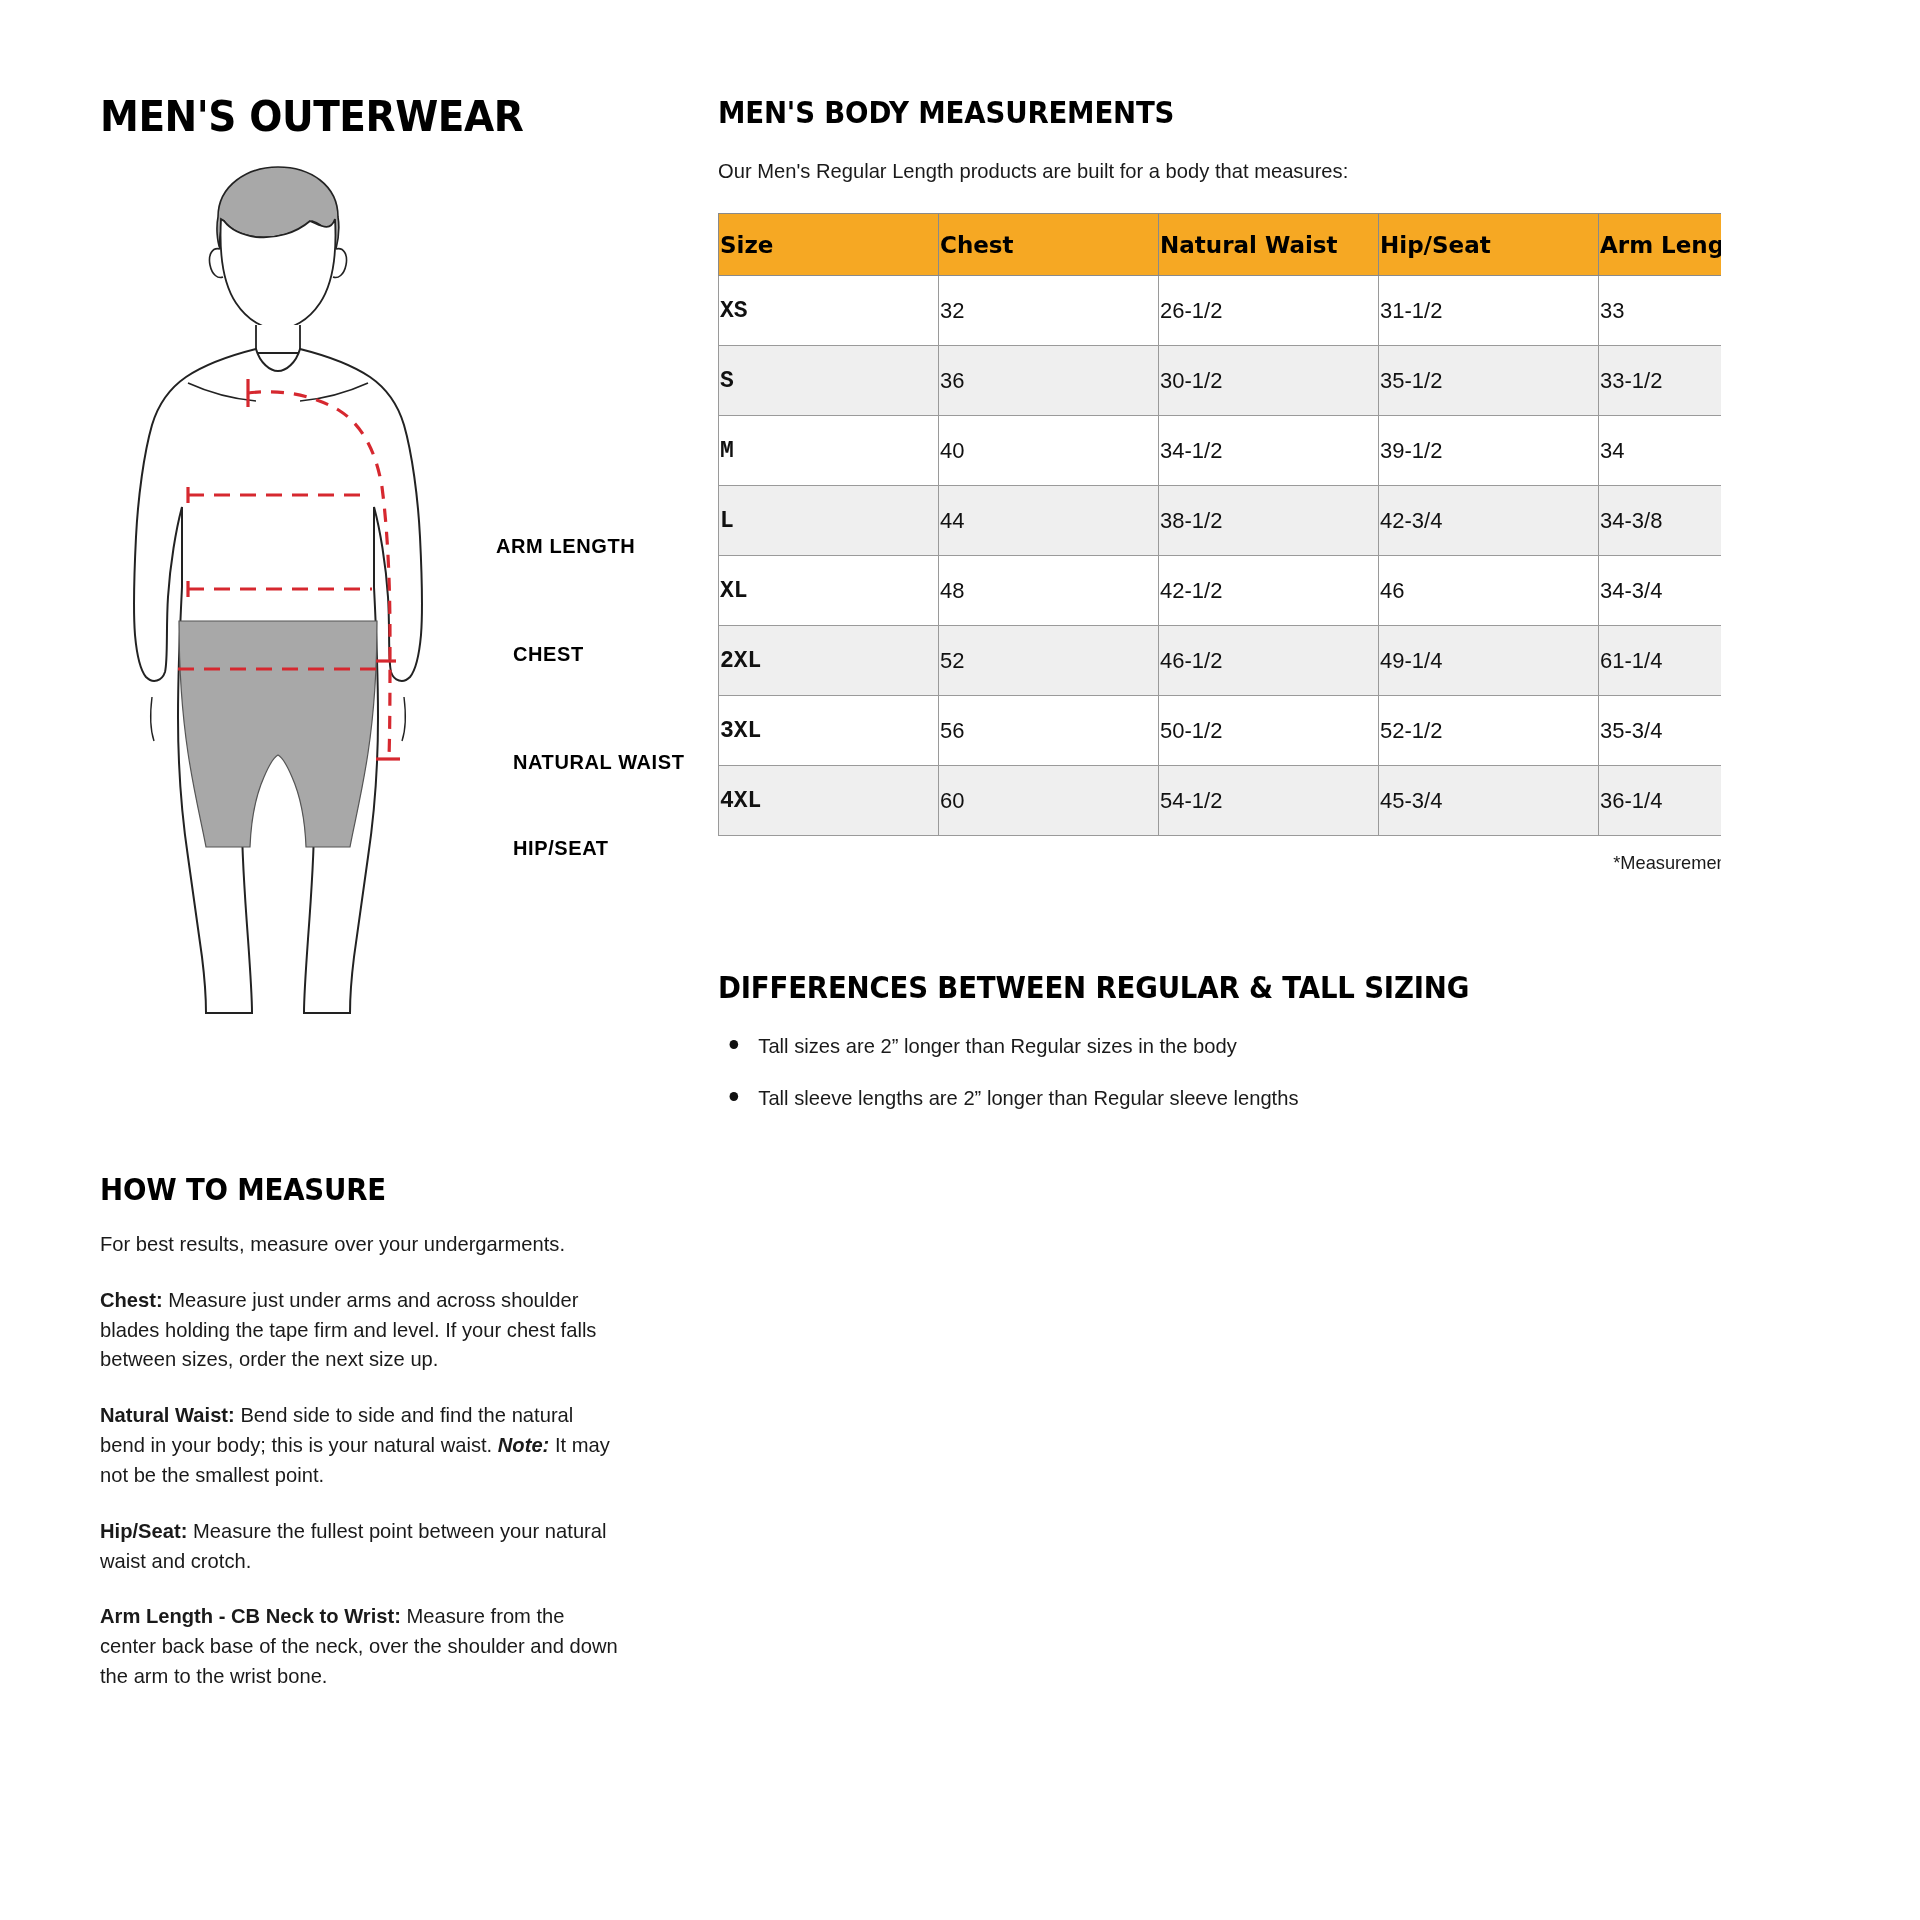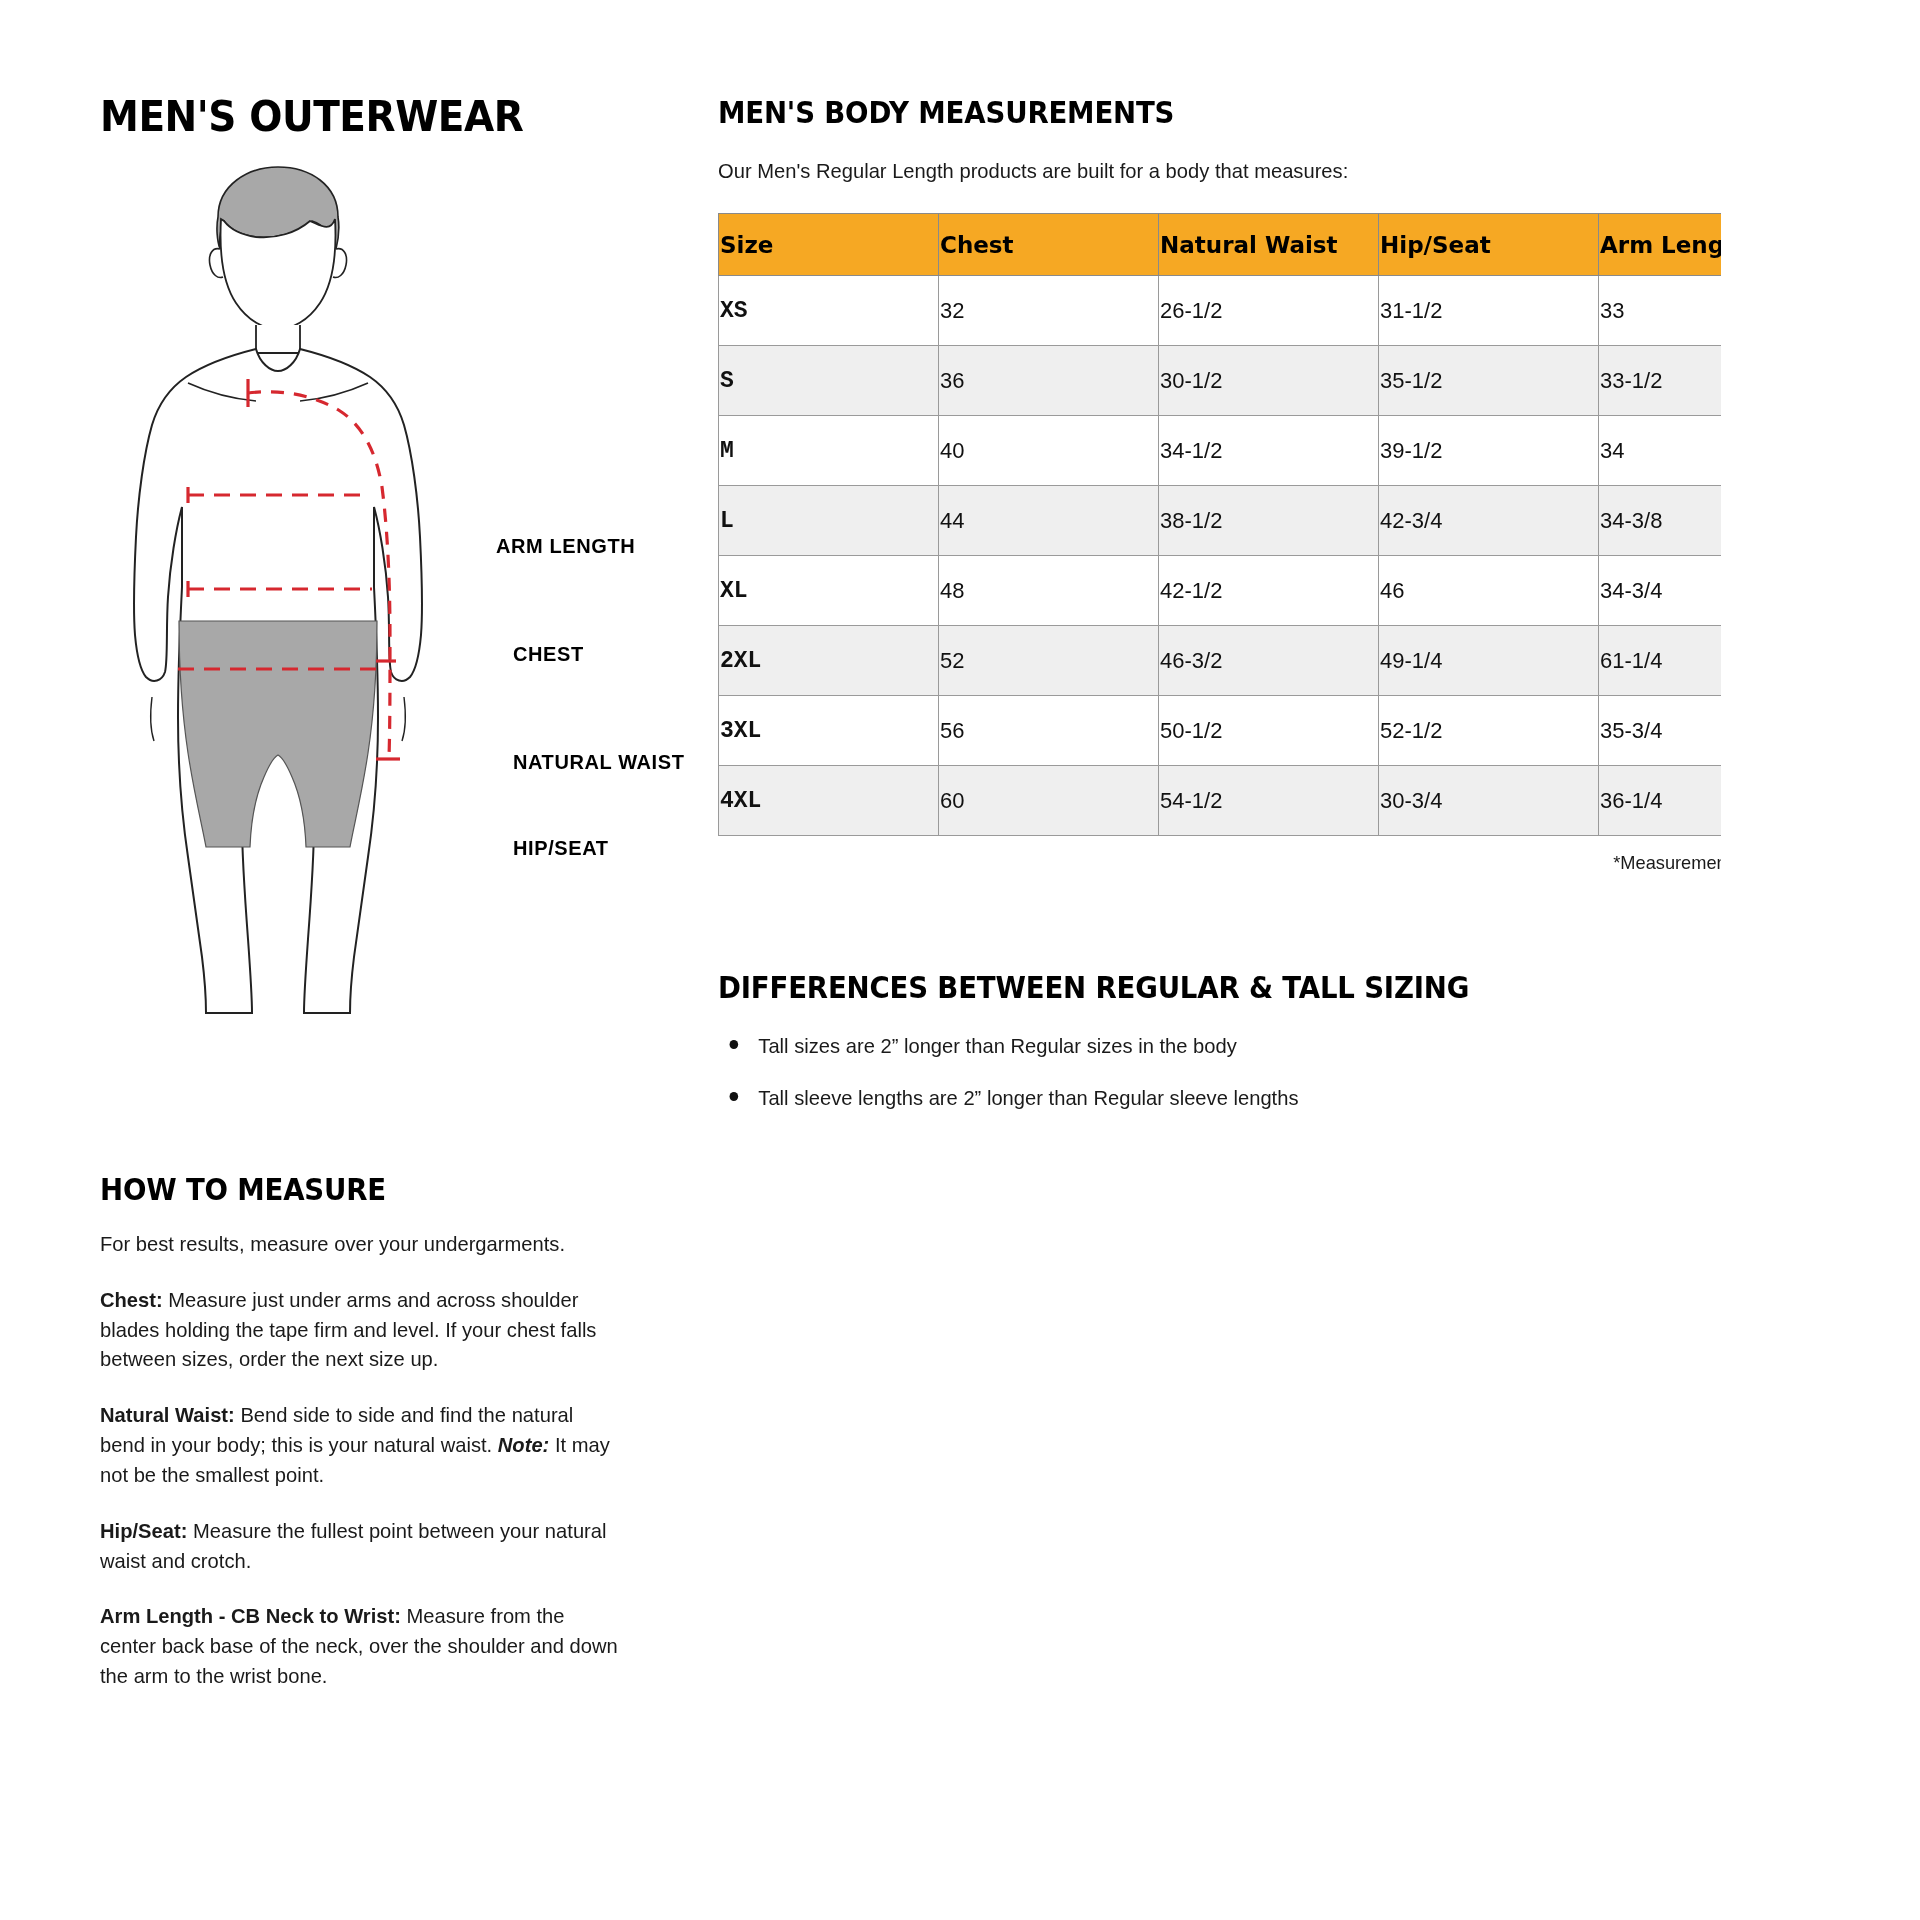--- a/index.html
+++ b/index.html
@@ -342,36 +342,36 @@
           <tr>
             <td class="size-cell">XL</td>
             <td>48</td>
             <td>42-1/2</td>
             <td>46</td>
             <td>34-3/4</td>
           </tr>
           <tr>
             <td class="size-cell">2XL</td>
             <td>52</td>
-            <td>46-3/2</td>
+            <td>46-1/2</td>
             <td>49-1/4</td>
             <td>61-1/4</td>
           </tr>
           <tr>
             <td class="size-cell">3XL</td>
             <td>56</td>
             <td>50-1/2</td>
             <td>52-1/2</td>
             <td>35-3/4</td>
           </tr>
           <tr>
             <td class="size-cell">4XL</td>
             <td>60</td>
             <td>54-1/2</td>
-            <td>30-3/4</td>
+            <td>45-3/4</td>
             <td>36-1/4</td>
           </tr>
         </tbody>
     </table>
 
     <div class="footnote">*Measurements in inches</div>
 
     <div class="diffs">
       <h2 class="h2-title">DIFFERENCES BETWEEN REGULAR &amp; TALL SIZING</h2>
       <ul id="diff-list">

